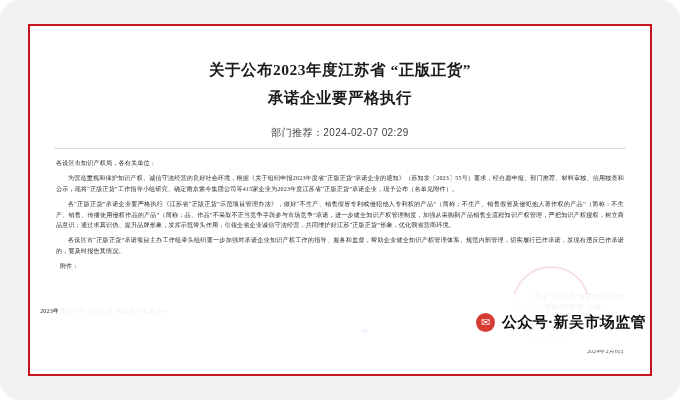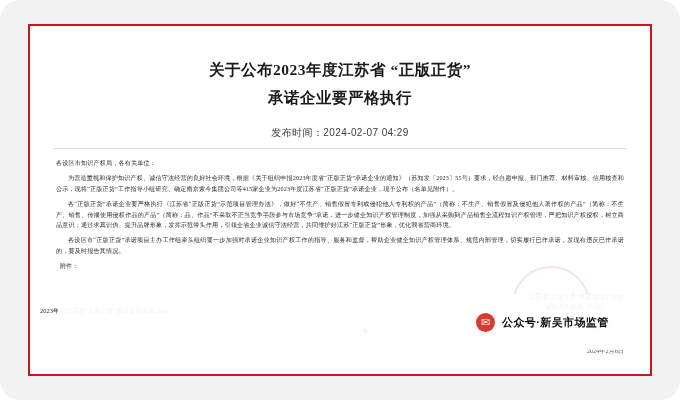--- a/index.html
+++ b/index.html
@@ -194,21 +194,21 @@
     display: flex;
     align-items: center;
     justify-content: center;
     color: #fff;
     font-size: 11px;
     line-height: 19px;
     font-family: "Liberation Sans", sans-serif;
   }
   .account-name {
     font-family: "Liberation Sans", sans-serif;
-    font-size: 11px;
+    font-size: 15px;
     font-weight: bold;
     color: #111;
     letter-spacing: 0.4px;
   }
 
   
   .watermark {
     position: absolute;
     right: 36px;
     bottom: 40px;
@@ -225,21 +225,21 @@
 
   <div class="doc-card">
     <div class="doc-inner">
 
       <div class="title-block">
         <div class="title-line">关于公布2023年度江苏省 “正版正货”</div>
         <div class="title-line">承诺企业要严格执行</div>
       </div>
 
       <div class="pubtime">
-        <span class="label">发布时间：</span><span class="value">2024-02-07 04:29</span>
+        <span class="label">部门推荐：</span><span class="value">2024-02-07 02:29</span>
       </div>
 
       <div class="divider"></div>
 
       <div class="body-text">
         <p class="para">各设区市知识产权局，各有关单位：</p>
         <p class="para indent">为营造重视和保护知识产权、诚信守法经营的良好社会环境，根据《关于组织申报2023年度省“正版正货”承诺企业的通知》（苏知发〔2023〕55号）要求，经自愿申报、部门推荐、材料审核、信用核查和公示，现将“正版正货”工作指导小组研究、确定南京索今集团公司等415家企业为2023年度江苏省“正版正货”承诺企业，现予公布（名单见附件）。</p>
         <p class="para indent">各“正版正货”承诺企业要严格执行《江苏省“正版正货”示范项目管理办法》，做好“不生产、销售假冒专利或侵犯他人专利权的产品”（简称：不生产、销售假冒及侵犯他人著作权的产品”（简称：不生产、销售、传播使用侵权作品的产品”（简称：品、作品”不采取不正当竞争手段参与市场竞争”承诺，进一步健全知识产权管理制度，加强从采购到产品销售全流程知识产权管理，严把知识产权授权，树立商品意识；通过求真识伪、提升品牌形象，发挥示范带头作用，引领全省企业诚信守法经营，共同维护好江苏“正版正货”形象，优化我省营商环境。</p>
         <p class="para indent">各设区市“正版正货”承诺项目主办工作组牵头组织要一步加强对承诺企业知识产权工作的指导、服务和监督，帮助企业健全知识产权管理体系、规范内部管理，切实履行已作承诺，发现有违反已作承诺的，要及时报告其情况。</p>
         <div class="attach-label">附件：</div>

